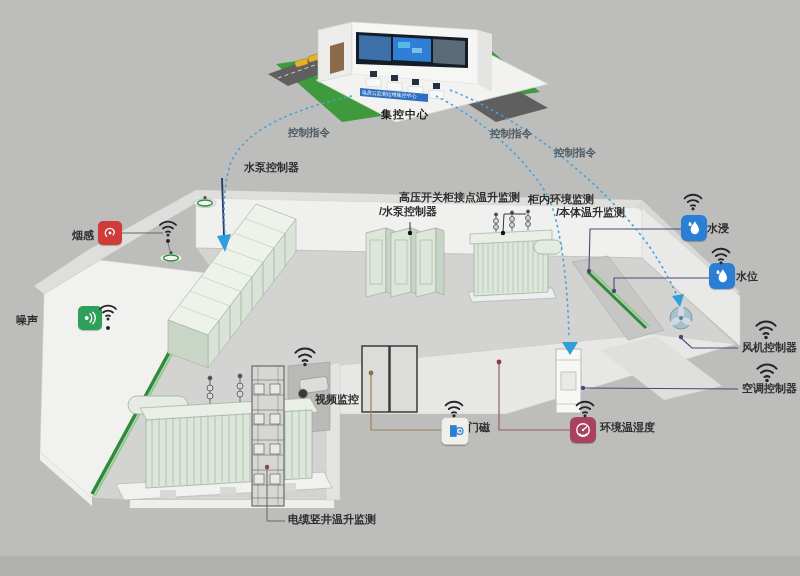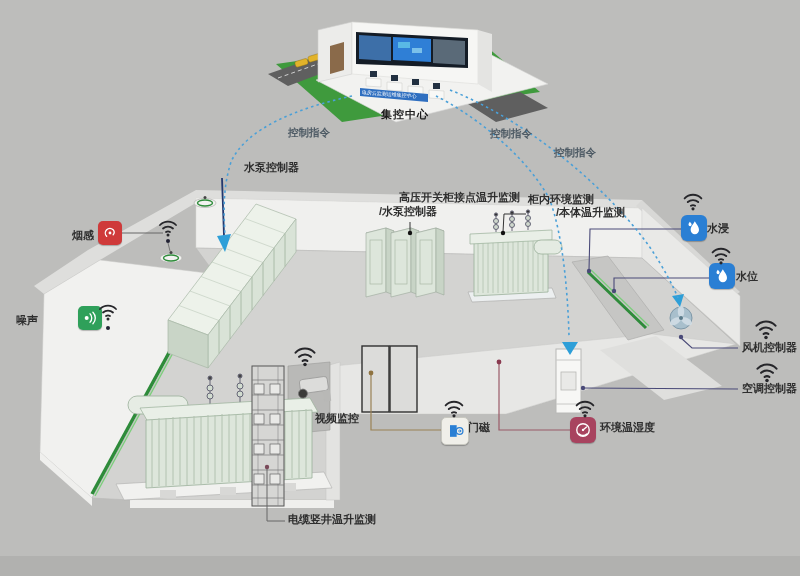--- a/index.html
+++ b/index.html
@@ -282,21 +282,21 @@
 <div class="lbl" style="left:386px;top:191px;margin-left:13px;">高压开关柜接点温升监测</div>
 <div class="lbl" style="left:379px;top:205px;">/水泵控制器</div>
 <div class="lbl" style="left:528px;top:193px;">柜内环境监测</div>
 <div class="lbl" style="left:524px;top:206px;margin-left:32px;">/本体温升监测</div>
 
 <div class="lbl" style="left:707px;top:222px;">水浸</div>
 <div class="lbl" style="left:736px;top:270px;">水位</div>
 <div class="lbl" style="left:742px;top:341px;">风机控制器</div>
 <div class="lbl" style="left:742px;top:382px;">空调控制器</div>
 
-<div class="lbl" style="left:287px;top:412px;padding-left:28px;">视频监控</div>
+<div class="lbl" style="left:287px;top:393px;padding-left:28px;">视频监控</div>
 <div class="lbl" style="left:468px;top:421px;">门磁</div>
 <div class="lbl" style="left:600px;top:421px;">环境温湿度</div>
 <div class="lbl" style="left:288px;top:513px;">电缆竖井温升监测</div>
 
 <div class="icon" style="left:98px;top:221px;width:24px;height:24px;background:#cf3a3a;">
   <svg width="20" height="20" viewBox="0 0 24 24">
       <path d="M8 16c-2.2-2.2-2.2-5.6 0-7.8 2.2-2.2 5.6-2.2 7.8 0 1.7 1.7 1.7 4.4 0 6" stroke="#fff" stroke-width="1.6" fill="none" stroke-linecap="round"></path>
       <circle cx="12" cy="12" r="1.7" fill="#fff"></circle>
     </svg>
 </div>

